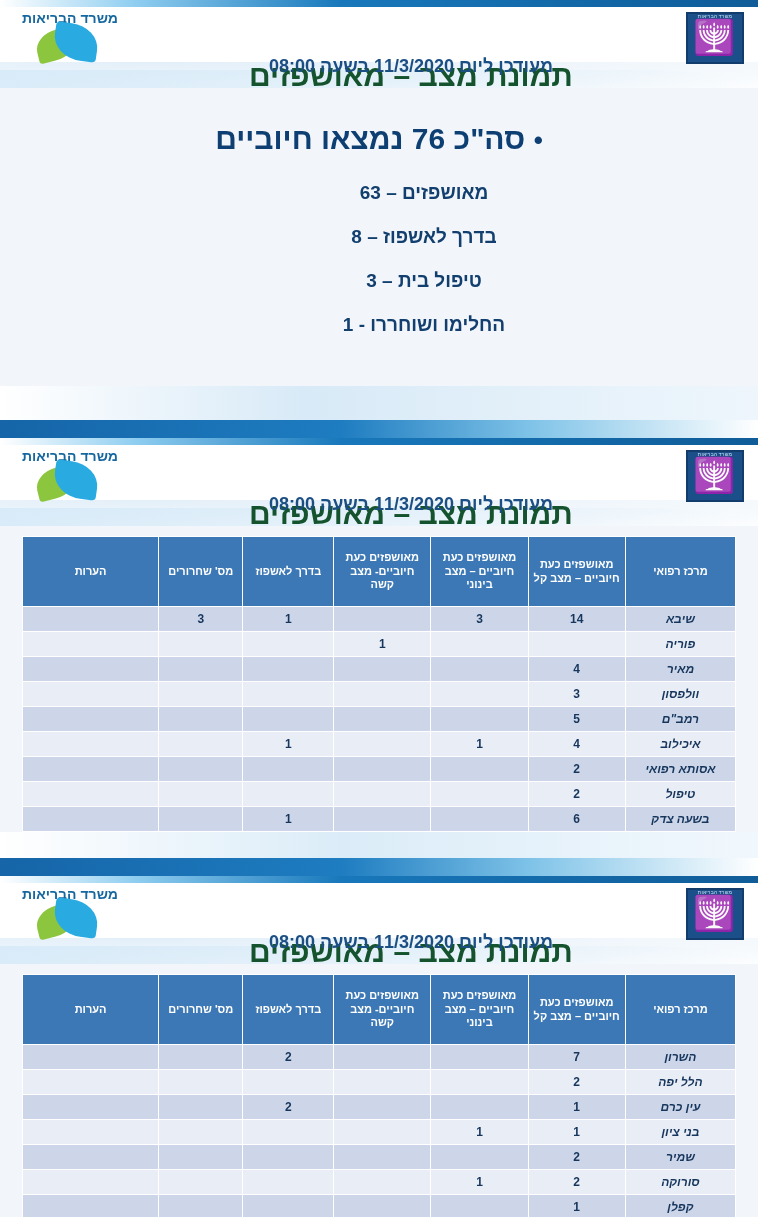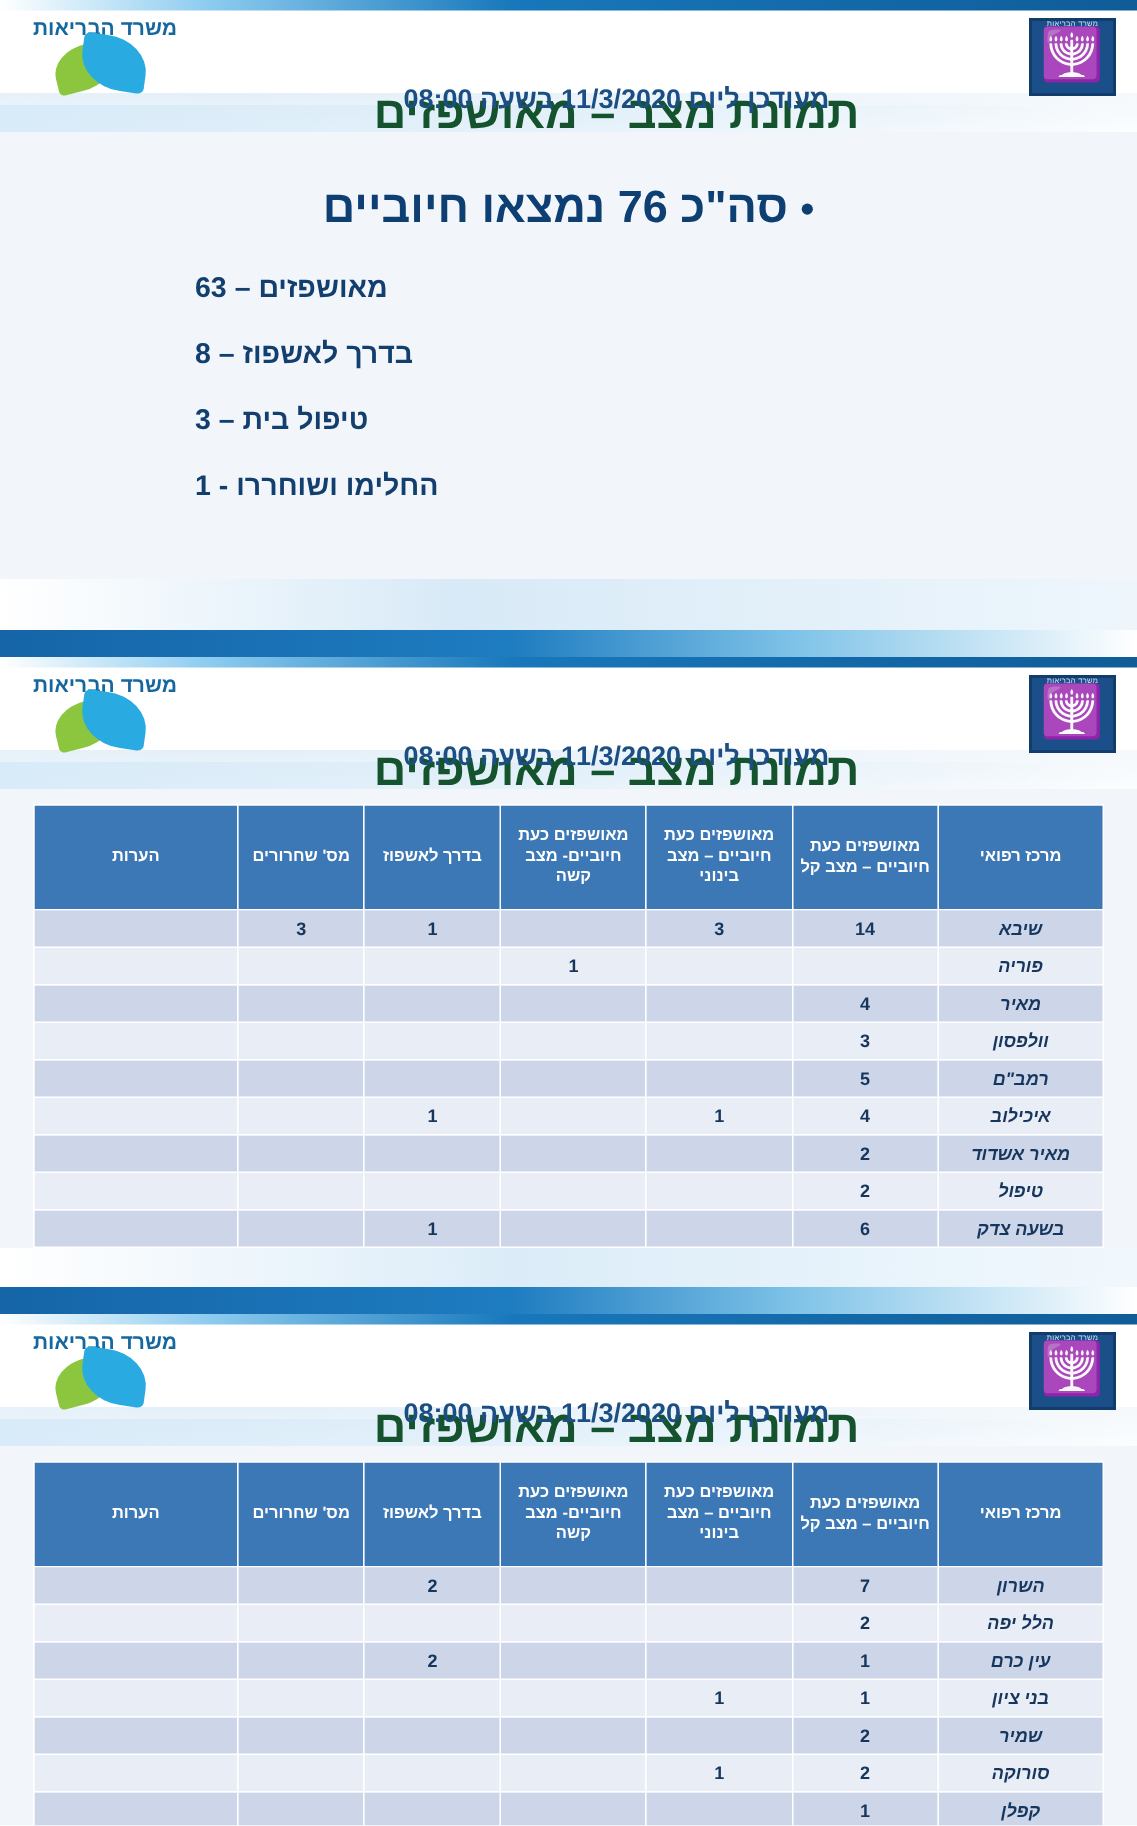--- a/index.html
+++ b/index.html
@@ -132,21 +132,21 @@
   .bullet-main {
     text-align: center;
     font-size: 30px;
     font-weight: bold;
     color: #0e3f72;
     margin: 10px 0 26px 0;
   }
   .bullet-main .dot { font-size: 26px; }
   .sub-list { margin: 0; padding: 0; list-style: none; }
   .sub-list li {
-    text-align: left;
+    text-align: center;
     padding-left: 90px;
     font-size: 19px;
     font-weight: bold;
     color: #123f6e;
     margin-bottom: 22px;
   }
   .s1-footer-wave {
     position: absolute;
     bottom: 0; left: 0; right: 0;
     height: 34px;
@@ -343,21 +343,21 @@
           <tr>
             <td class="name">איכילוב</td>
             <td>4</td>
             <td>1</td>
             <td></td>
             <td>1</td>
             <td></td>
             <td></td>
           </tr>
           <tr>
-            <td class="name">מאיר אשדוד</td>
+            <td class="name">אסותא רפואי</td>
             <td>2</td>
             <td></td>
             <td></td>
             <td></td>
             <td></td>
             <td></td>
           </tr>
           <tr>
             <td class="name">טיפול</td>
             <td>2</td>

